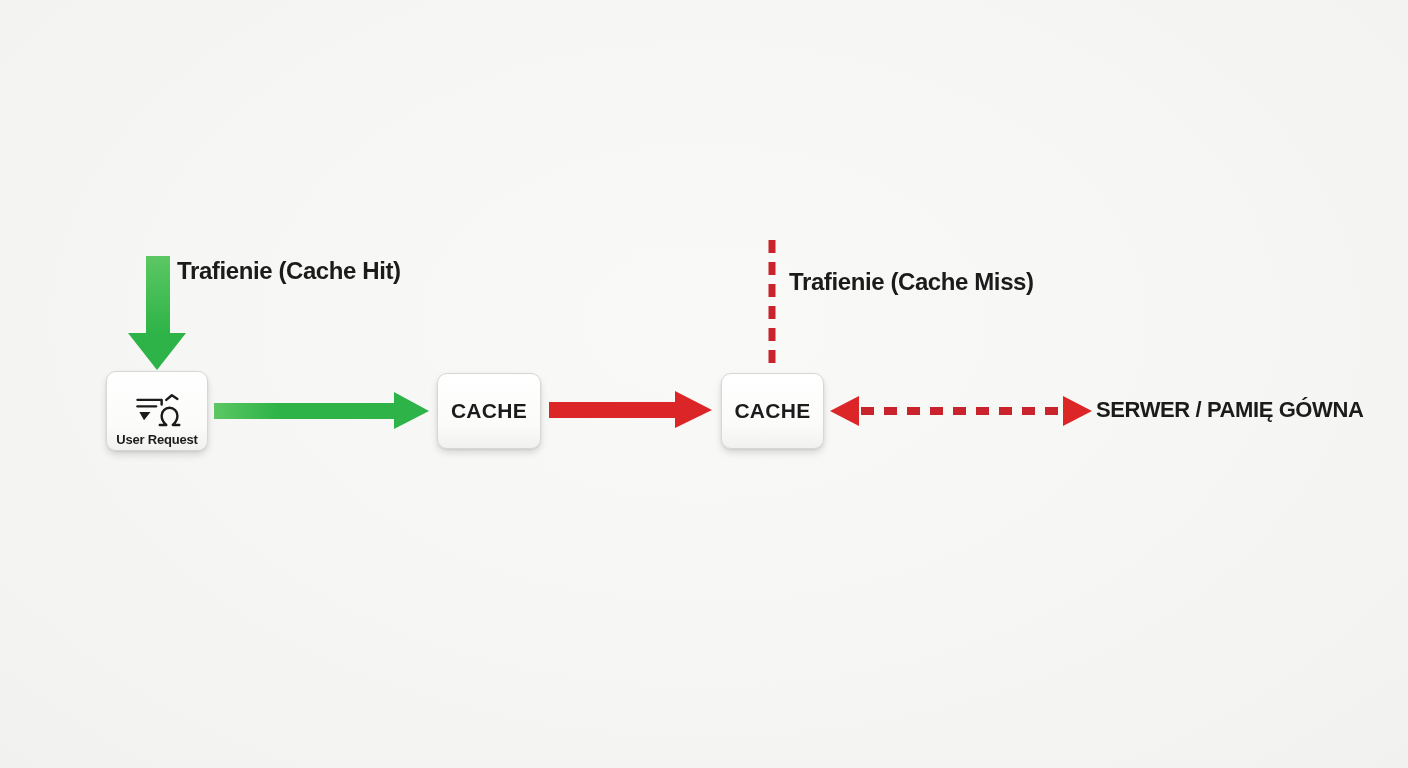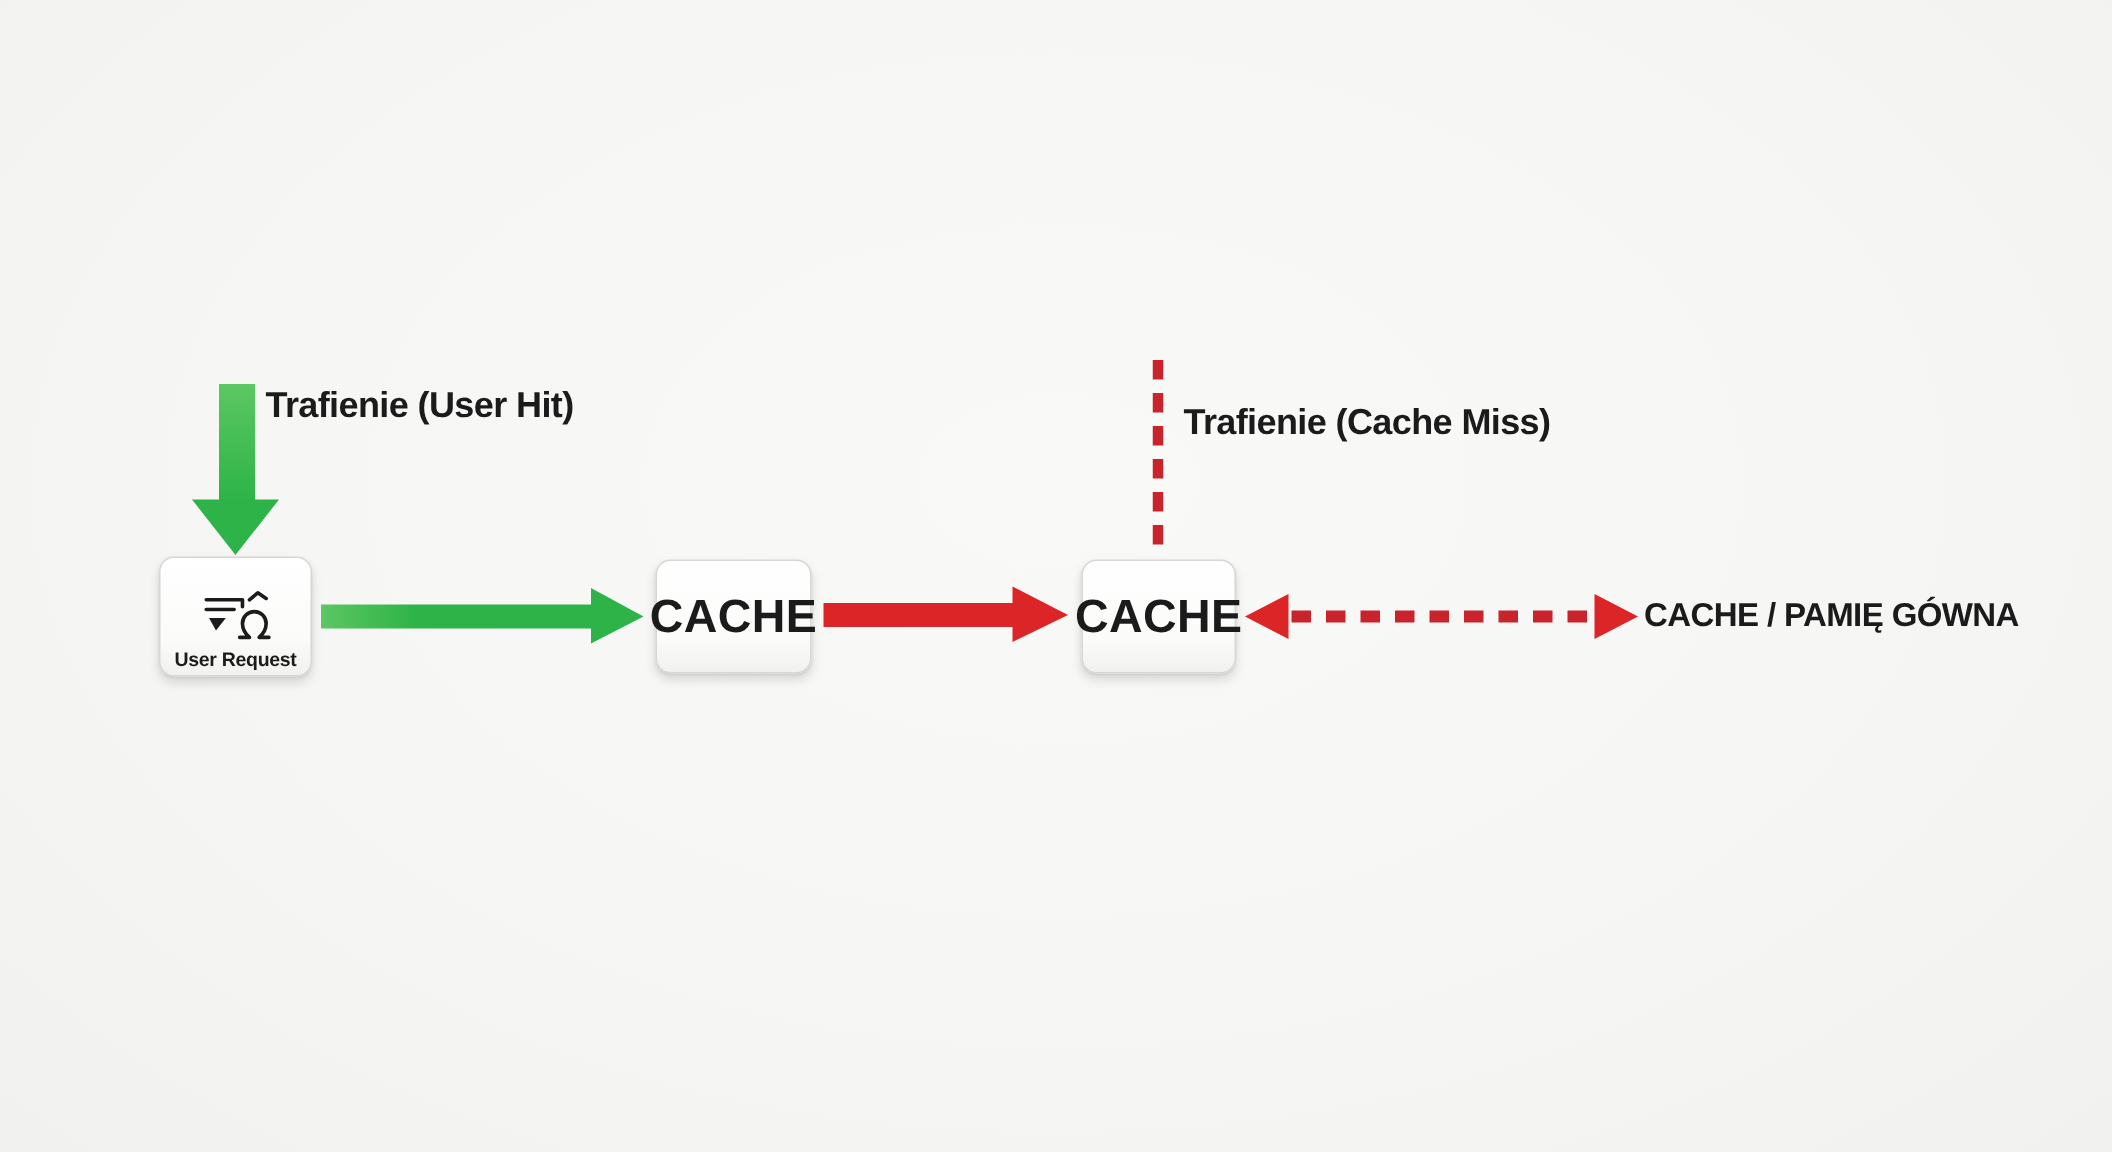--- a/index.html
+++ b/index.html
@@ -26,21 +26,21 @@
     border: 1px solid #d7d7d3;
     border-radius: 10px;
     box-shadow: 0 4px 7px rgba(0,0,0,0.13), 0 1px 2px rgba(0,0,0,0.08);
     display: flex;
     align-items: center;
     justify-content: center;
     box-sizing: border-box;
     color: #1b1b1b;
   }
   .node-cache {
-    font-size: 31px;
+    font-size: 21px;
     font-weight: 700;
     letter-spacing: 0.3px;
   }
   .node-user {
     flex-direction: column;
     gap: 2px;
     padding-top: 16px;
   }
   .node-user .ulabel {
     font-size: 13px;
@@ -69,21 +69,21 @@
     <defs>
       <linearGradient id="gGreenV" x1="0" y1="0" x2="0" y2="1">
         <stop offset="0" stop-color="#5cc763"></stop>
         <stop offset="1" stop-color="#2db347"></stop>
       </linearGradient>
     </defs>
     <rect x="19" y="0" width="24" height="79" fill="url(#gGreenV)"></rect>
     <polygon points="1,77 59,77 30,114" fill="#2db347"></polygon>
   </svg>
 
-  <div class="dlabel dlabel-hit">Trafienie (User Hit)</div>
+  <div class="dlabel dlabel-hit">Trafienie (Cache Hit)</div>
 
   <div class="node node-user" style="left:106px; top:371px; width:102px; height:80px;">
     <svg width="52" height="38" viewBox="0 0 56 40">
       <g fill="none" stroke="#1b1b1b" stroke-width="2.6" stroke-linecap="round" stroke-linejoin="round">
         <path d="M7 8 H33 V13"></path>
         <path d="M7 15 H27"></path>
         <path d="M38 8 L44 3 L50 7"></path>
         <path d="M31 35 h7 q-5 -4.5 -5 -10 a8.5 8.5 0 1 1 17 0 q0 5.5 -5 10 h7"></path>
       </g>
       <polygon points="9,21 21,21 14,30" fill="#1b1b1b"></polygon>
@@ -121,15 +121,15 @@
   </svg>
 
   <div class="dlabel dlabel-miss">Trafienie (Cache Miss)</div>
 
   <svg class="abs" style="left:829px; top:393px;" width="264" height="36">
     <polygon points="1,18 30,3 30,33" fill="#dc2526"></polygon>
     <polygon points="263,18 234,3 234,33" fill="#dc2526"></polygon>
     <line x1="32" y1="18" x2="232" y2="18" stroke-width="8" stroke-dasharray="13 10" stroke="#c9242c"></line>
   </svg>
 
-  <div class="dlabel dlabel-server">CACHE / PAMIĘ GÓWNA</div>
+  <div class="dlabel dlabel-server">SERWER / PAMIĘ GÓWNA</div>
 
 </div>
 
 </body></html>

